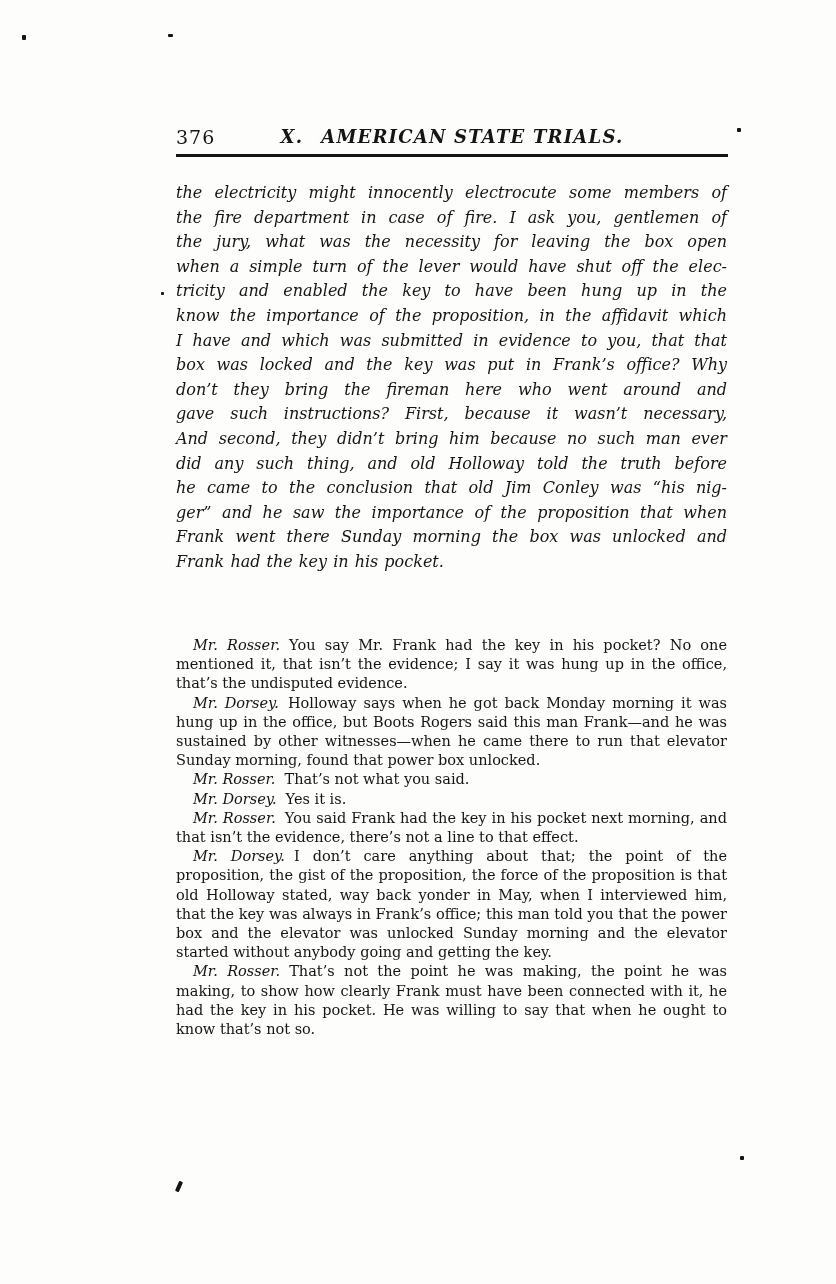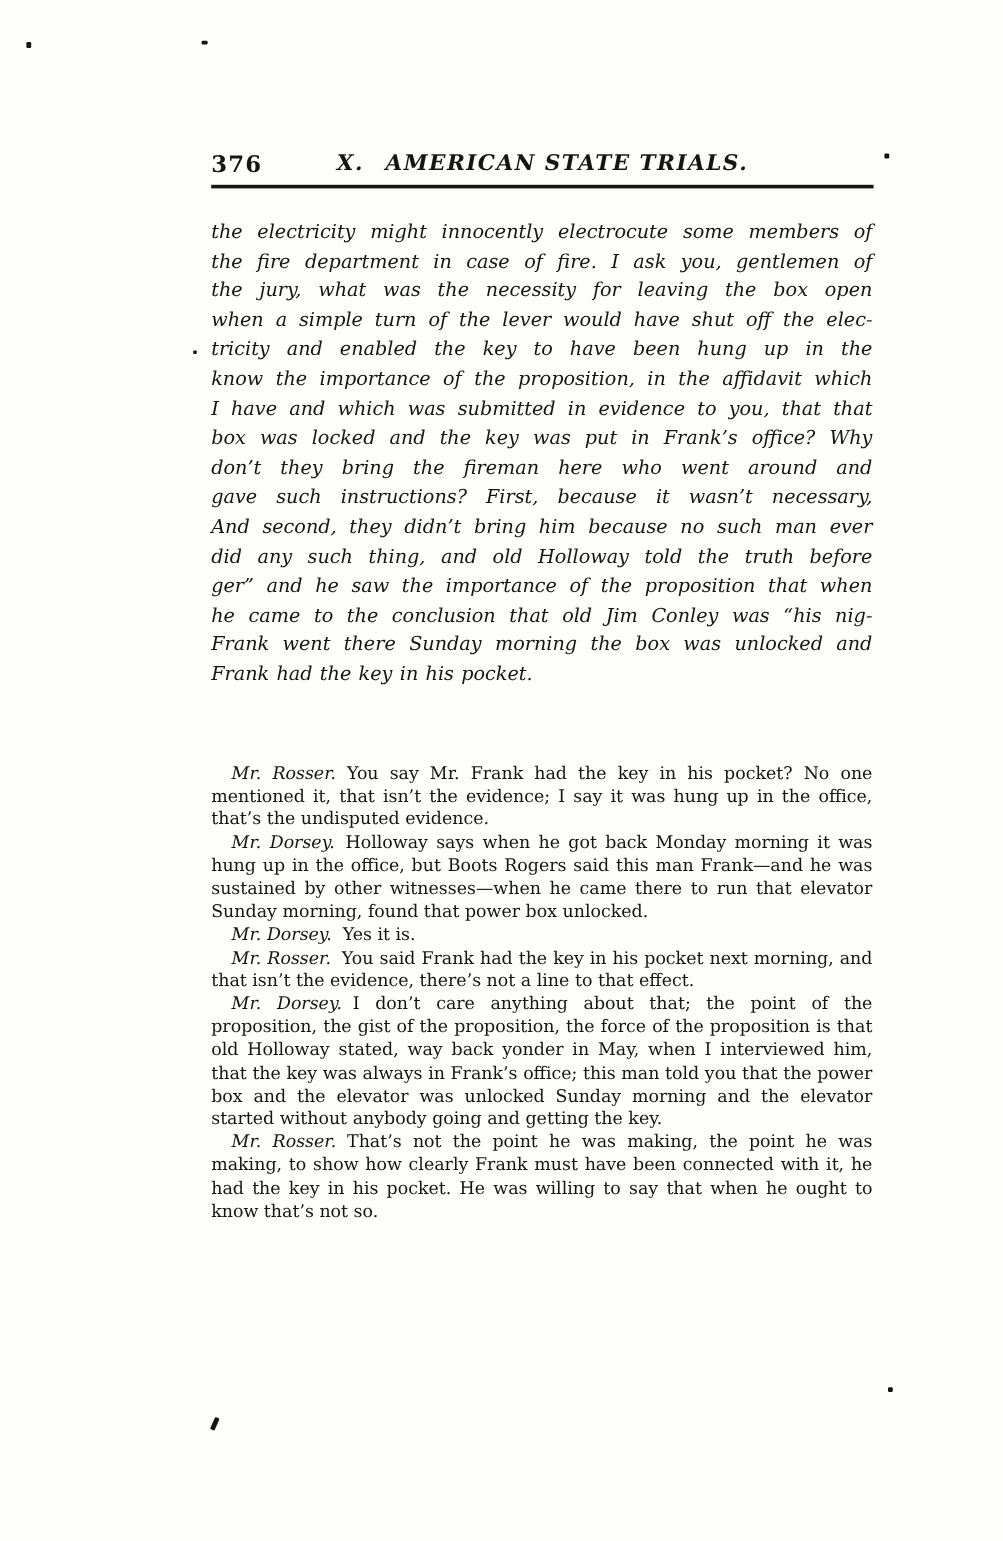--- a/index.html
+++ b/index.html
@@ -8,21 +8,21 @@
     background:#fdfdfc; color:#151515;
     font-family:"DejaVu Serif","Liberation Serif",serif;
     overflow:hidden;
   }
   .page { position:absolute; inset:0; }
 
   
   .header { position:absolute; left:176px; top:126px; width:552px; height:26px; }
   .pagenum {
     position:absolute; left:0; top:0;
-    font-size:19px; font-weight:700; letter-spacing:1px;
+    font-size:19px; font-weight:400; letter-spacing:1px;
   }
   .htitle {
     position:absolute; left:0; right:0; top:0; text-align:center;
     font-style:italic; font-weight:700; font-size:18px; letter-spacing:1.2px;
     white-space:nowrap;
   }
   .htitle .sect { margin-right:18px; }
   .rule { position:absolute; left:176px; top:154px; width:552px; height:3px; background:#141414; }
 
   
@@ -70,29 +70,30 @@
     <div class="mline">the jury, what was the necessity for leaving the box open</div>
     <div class="mline">when a simple turn of the lever would have shut off the elec-</div>
     <div class="mline">tricity and enabled the key to have been hung up in the</div>
     <div class="mline">know the importance of the proposition, in the affidavit which</div>
     <div class="mline">I have and which was submitted in evidence to you, that that</div>
     <div class="mline">box was locked and the key was put in Frank’s office?  Why</div>
     <div class="mline">don’t they bring the fireman here who went around and</div>
     <div class="mline">gave such instructions?  First, because it wasn’t necessary,</div>
     <div class="mline">And second, they didn’t bring him because no such man ever</div>
     <div class="mline">did any such thing, and old Holloway told the truth before</div>
+    <div class="mline">he came to the conclusion that old Jim Conley was “his nig-</div>
     <div class="mline">ger” and he saw the importance of the proposition that when</div>
-    <div class="mline">he came to the conclusion that old Jim Conley was “his nig-</div>
     <div class="mline">Frank went there Sunday morning the box was unlocked and</div>
     <div class="mline final">Frank had the key in his pocket.</div>
   </div>
 
   <div class="dialogue">
     <p class="speech"><span class="speaker">Mr. Rosser.</span><span>You say Mr. Frank had the key in his pocket?  No one mentioned it, that isn’t the evidence; I say it was hung up in the office, that’s the undisputed evidence.</span></p>
     <p class="speech"><span class="speaker">Mr. Dorsey.</span><span>Holloway says when he got back Monday morning it was hung up in the office, but Boots Rogers said this man Frank—and he was sustained by other witnesses—when he came there to run that elevator Sunday morning, found that power box unlocked.</span></p>
+    <p class="speech"><span class="speaker">Mr. Rosser.</span><span>That’s not what you said.</span></p>
     <p class="speech"><span class="speaker">Mr. Dorsey.</span><span>Yes it is.</span></p>
     <p class="speech"><span class="speaker">Mr. Rosser.</span><span>You said Frank had the key in his pocket next morning, and that isn’t the evidence, there’s not a line to that effect.</span></p>
     <p class="speech"><span class="speaker">Mr. Dorsey.</span><span>I don’t care anything about that; the point of the proposition, the gist of the proposition, the force of the proposition is that old Holloway stated, way back yonder in May, when I interviewed him, that the key was always in Frank’s office; this man told you that the power box and the elevator was unlocked Sunday morning and the elevator started without anybody going and getting the key.</span></p>
     <p class="speech"><span class="speaker">Mr. Rosser.</span><span>That’s not the point he was making, the point he was making, to show how clearly Frank must have been connected with it, he had the key in his pocket.  He was willing to say that when he ought to know that’s not so.</span></p>
   </div>
 
   <div class="speck s1"></div>
   <div class="speck s2"></div>
   <div class="speck s3"></div>
   <div class="speck s4"></div>

